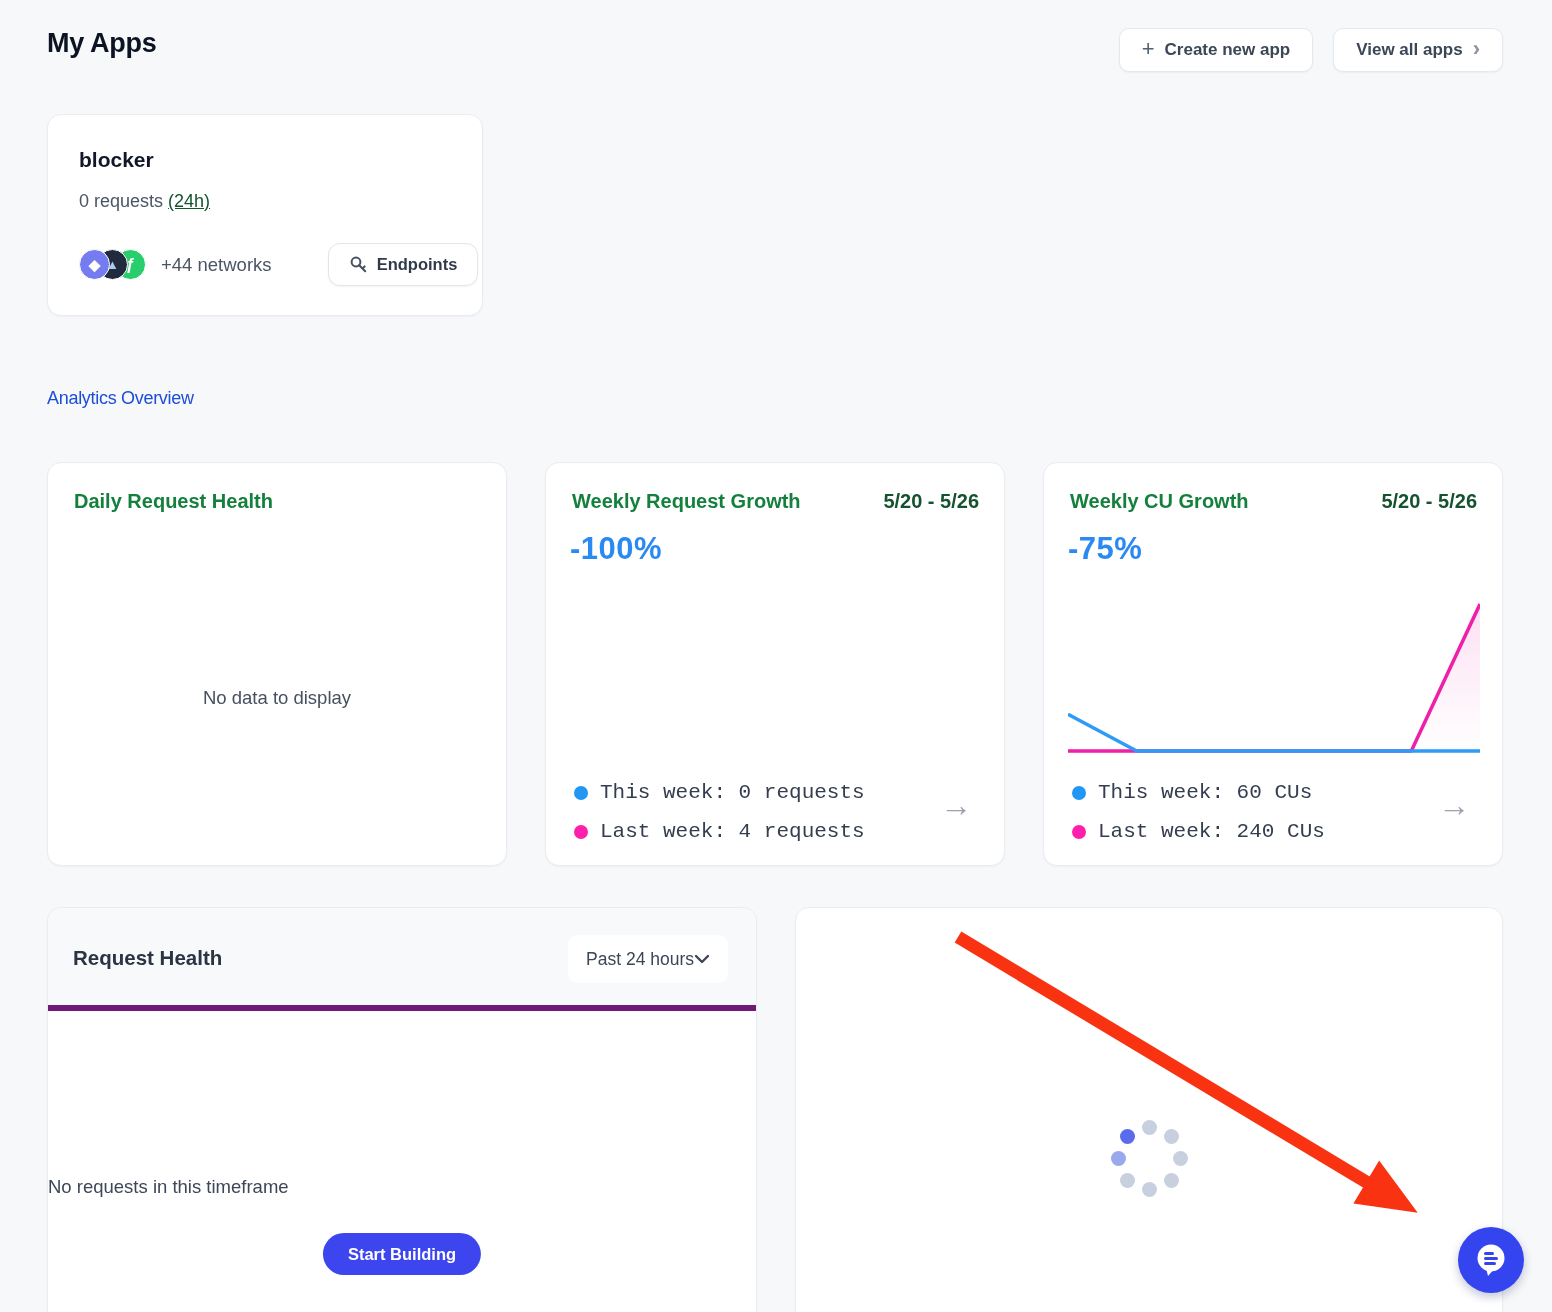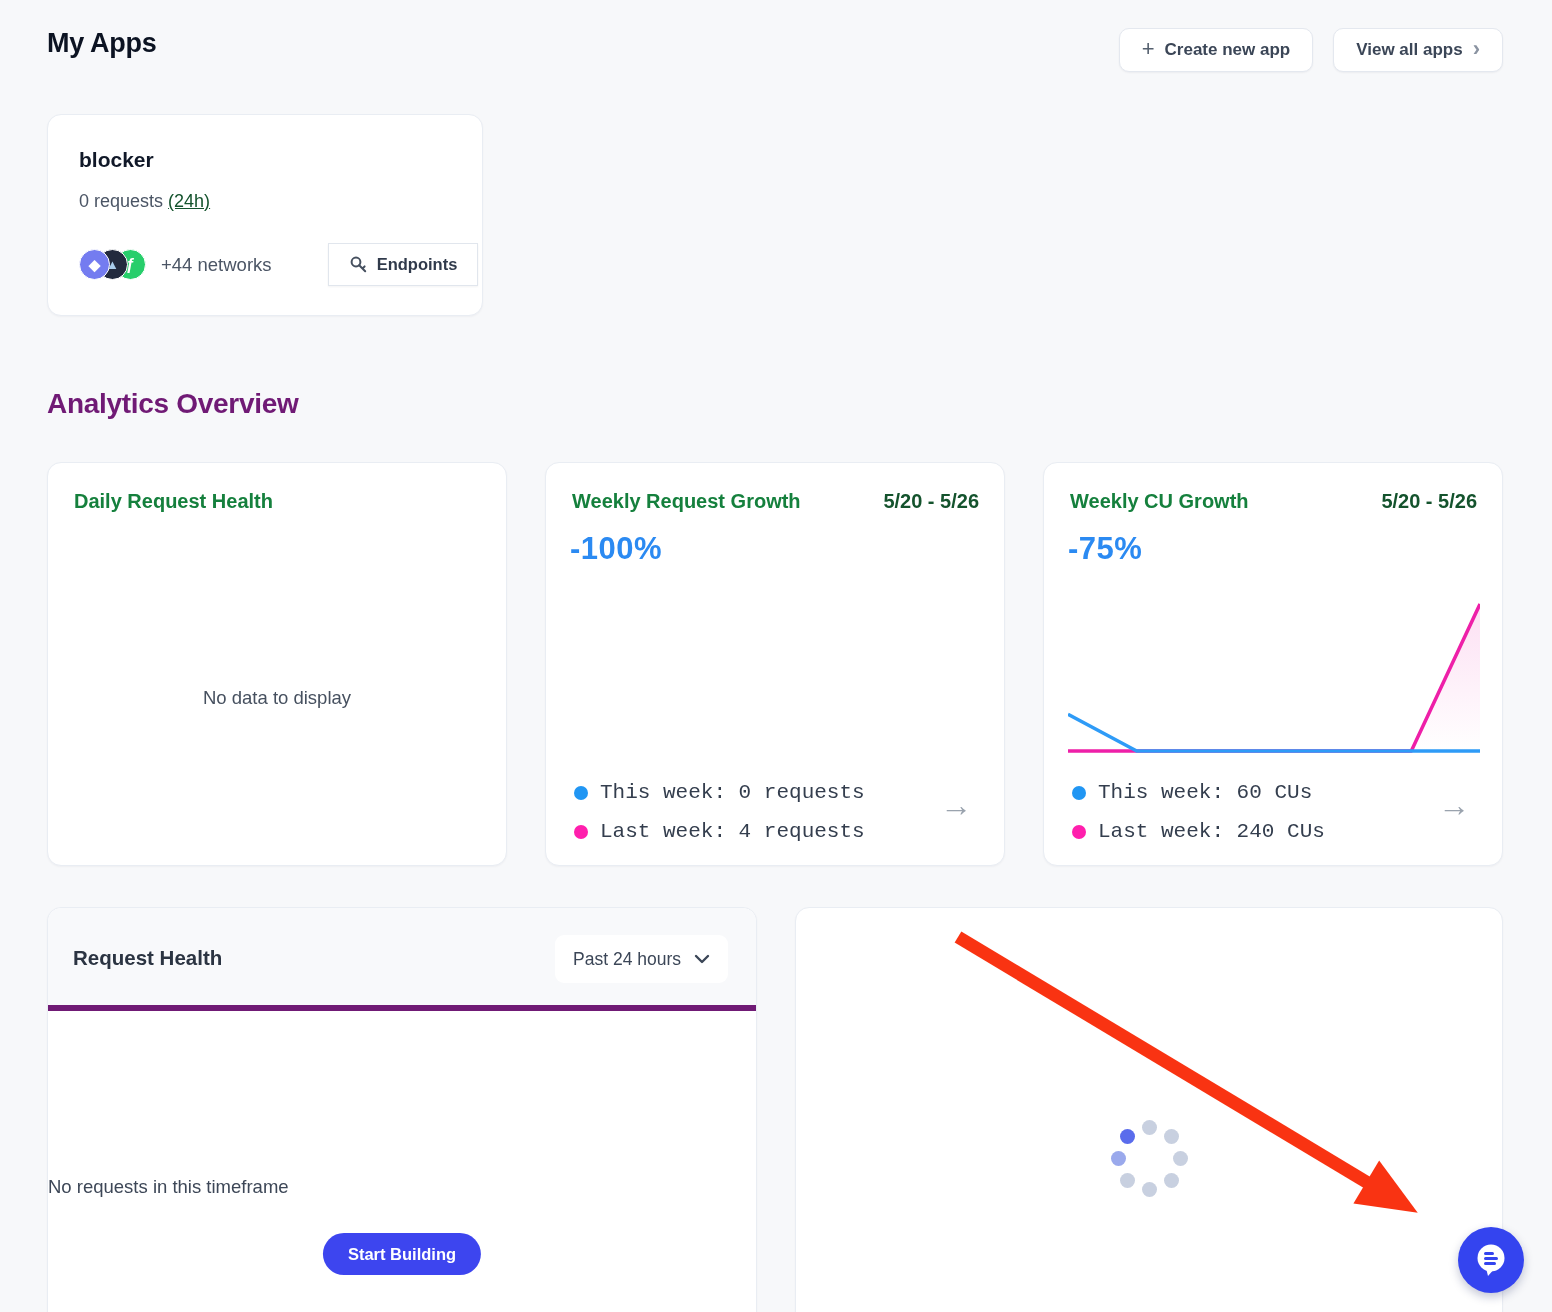--- a/index.html
+++ b/index.html
@@ -45,27 +45,27 @@
     display:flex; align-items:center; justify-content:center;
     border:1.5px solid #fff; font-weight:700;
   }
   .chip-eth { left:0; z-index:3; background:#747cf0; color:#fff; font-size:15px; }
   .chip-arb { left:18px; z-index:2; background:#222a3e; color:#a9cdec; font-size:13px; }
   .chip-ftm { left:36px; z-index:1; background:#27ce6b; color:#fff; font-size:16px; }
   .net-more { margin-left:-14px; font-size:18.5px; color:#4b5565; }
   .endpoints-btn {
     position:absolute; left:280px; top:128px; width:150px; height:43px;
     display:flex; align-items:center; justify-content:center; gap:9px;
-    background:#fff; border:1px solid #e1e6ed; border-radius:0; cursor:pointer;
+    background:#fff; border:1px solid #e1e6ed; border-radius:12px; cursor:pointer;
     font-family:inherit; font-size:16.5px; font-weight:700; color:#303a4b;
     box-shadow:0 1px 2px rgba(16,24,40,.05);
   }
 
   
-  .h2 { position:absolute; left:47px; top:388px; font-size:28px; font-weight:700; color:#701a75; letter-spacing:-0.3px; }
+  .h2 { position:absolute; left:47px; top:388px; font-size:18px; font-weight:400; color:#1d4ed8; letter-spacing:-0.3px; }
   .an-card { top:462px; width:460px; height:404px; }
   .an-card-1 { left:47px; }
   .an-card-2 { left:545px; }
   .an-card-3 { left:1043px; }
   .an-title { position:absolute; left:26px; top:27px; font-size:20px; font-weight:700; color:#15803d; }
   .an-date  { position:absolute; right:25px; top:27px; font-size:20px; font-weight:600; color:#14532d; }
   .an-delta { position:absolute; left:24px; top:68px; font-size:31px; font-weight:700; color:#2b8af2; letter-spacing:0.5px; }
   .an-empty { position:absolute; left:0; right:0; top:224px; text-align:center; font-size:18.5px; color:#46505f; }
   .legend { position:absolute; left:28px; display:flex; align-items:center; gap:12px; font-size:21px; color:#343e4e;font-family:Liberation Mono, monospace; }
   .legend-1 { top:318px; }
@@ -79,21 +79,21 @@
   
   .rh-card { left:47px; top:907px; width:710px; height:470px; overflow:hidden; }
   .rh-header {
     position:absolute; left:0; right:0; top:0; height:103px;
     background:#f8f9fb; border-bottom:6px solid #701a75;
     border-radius:13px 13px 0 0;
   }
   .rh-title { position:absolute; left:25px; top:38px; font-size:20.5px; font-weight:700; color:#2b3442; }
   .rh-select {
     position:absolute; right:28px; top:27px; height:48px;
-    display:flex; align-items:center; gap:13px; padding:0 18px;
+    display:flex; align-items:center; padding:0 18px;
     background:#fff; border-radius:9px; cursor:pointer; border:none;
     font-family:inherit; font-size:17.5px; color:#3b4657;
   }
   .rh-empty { position:absolute; left:0; right:0; top:268px; text-align:left; font-size:18.5px; color:#3d4757; }
   .rh-cta {
     position:absolute; left:50%; top:325px; transform:translateX(-50%);
     height:42px; padding:0 25px; background:#3d45ef; color:#fff;
     border:none; border-radius:21px; cursor:pointer;
     font-family:inherit; font-size:16.5px; font-weight:700;
   }

